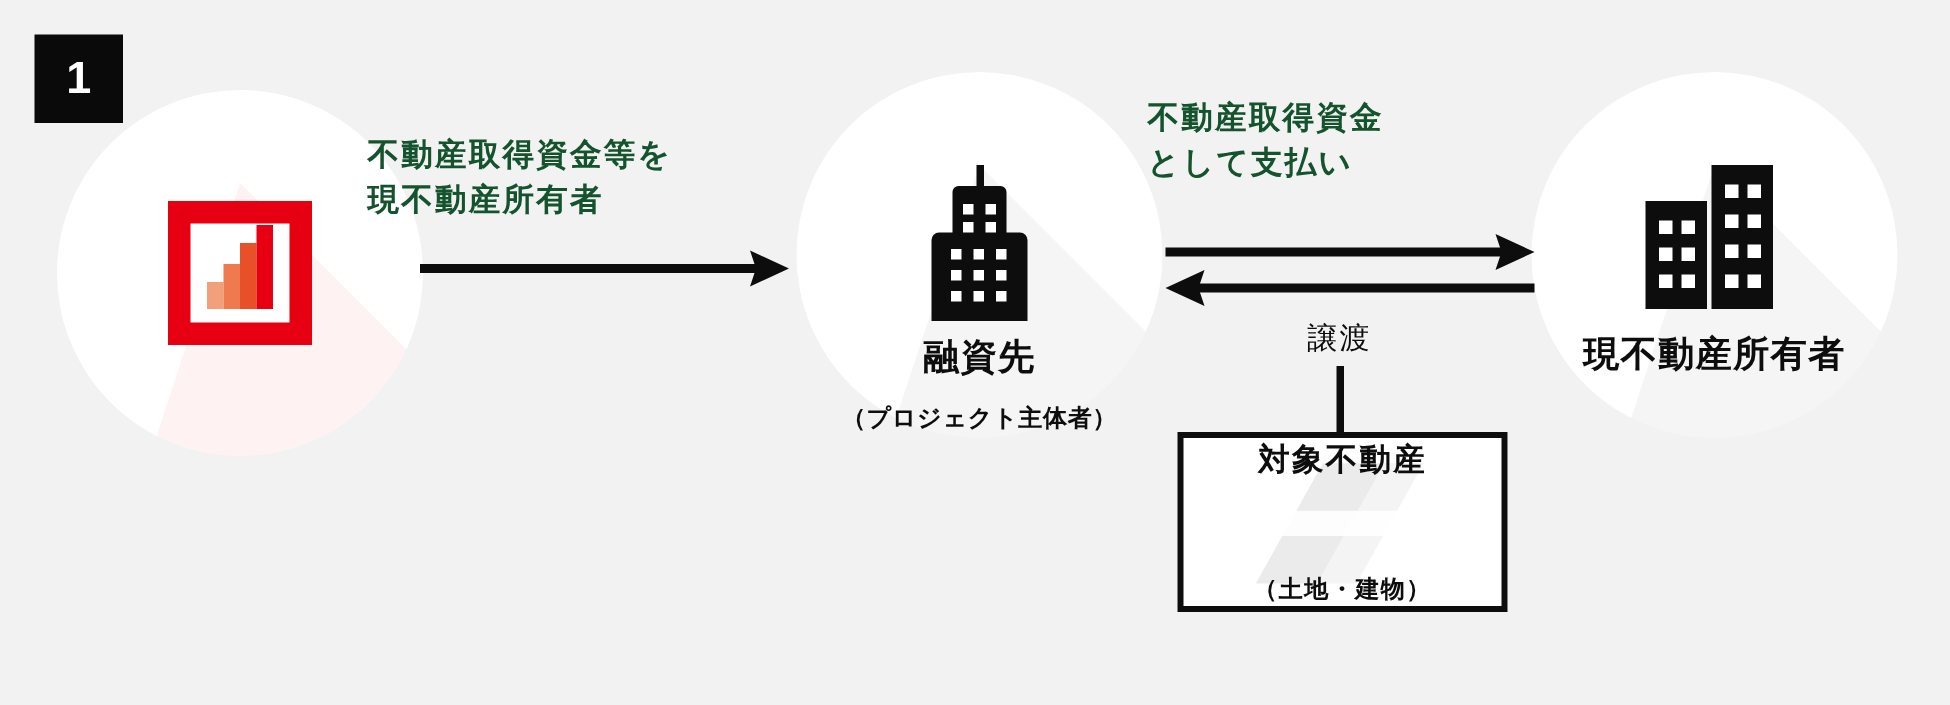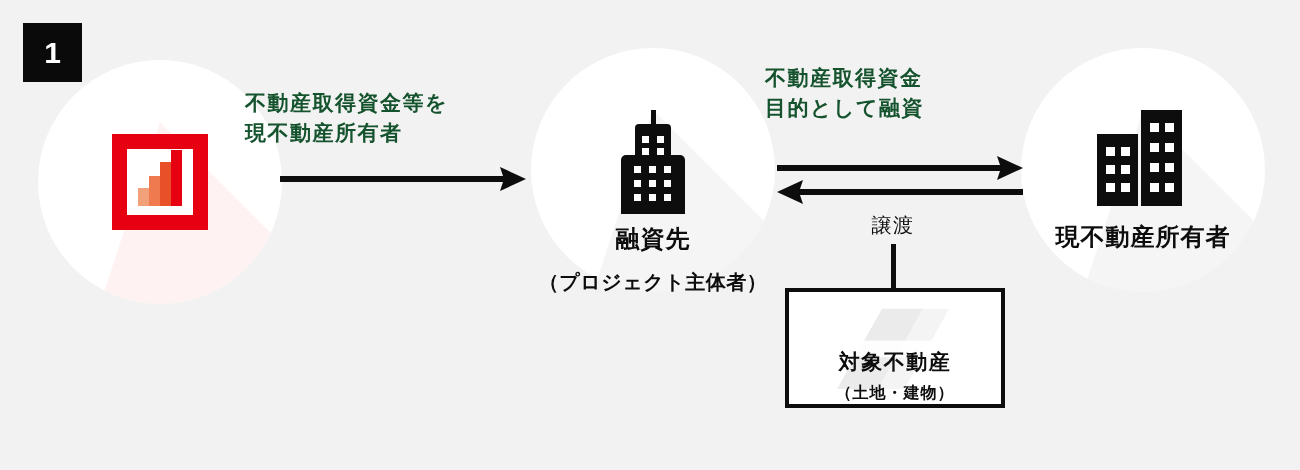--- a/index.html
+++ b/index.html
@@ -76,21 +76,21 @@
     font-weight: bold;
     z-index: 20;
     white-space: nowrap;
   }
   .node-title {
     font-size: 24px;
     letter-spacing: 1px;
     line-height: 1.1;
   }
   .node-sub {
-    font-size: 20px;
+    font-size: 16px;
     font-weight: bold;
     letter-spacing: 0.5px;
     line-height: 1.1;
     margin-top: 9px;
   }
 
   
   .chart-icon {
     position: relative;
     width: 96px;
@@ -194,21 +194,21 @@
     left: 785px;
     top: 288px;
     width: 220px;
     height: 120px;
     background: #ffffff;
     border: 4px solid #0d0d0d;
     box-sizing: border-box;
     display: flex;
     flex-direction: column;
     align-items: center;
-    justify-content: flex-end;
+    justify-content: space-between;
     overflow: hidden;
     z-index: 10;
   }
   .prop-box .watermark {
     position: absolute;
     left: 0; top: 0;
     width: 100%; height: 100%;
     pointer-events: none;
     z-index: 1;
   }
@@ -308,21 +308,21 @@
         <div class="w" style="left:35px; top:84px;"></div>
         <div class="w" style="left:50px; top:84px;"></div>
       </div>
     </div>
   </div>
   <div class="node-label node-title" style="left:493px; top:226px;">融資先</div>
   <div class="node-label node-sub" style="left:493px; top:262px;">（プロジェクト主体者）</div>
 
   <div class="arrow-label" style="left:765px; top:63px; width:270px;">
     <div>不動産取得資金</div>
-    <div>目的として融資</div>
+    <div>として支払い</div>
   </div>
   <div class="arrow" style="left:777px; top:155px; width:246px;">
     <svg width="246" height="26" viewBox="0 0 246 26">
       <line x1="0" y1="13" x2="228" y2="13" stroke="#0d0d0d" stroke-width="6"></line>
       <polygon points="246,13 220,1 224,13 220,25" fill="#0d0d0d"></polygon>
     </svg>
   </div>
   <div class="arrow" style="left:777px; top:179px; width:246px;">
     <svg width="246" height="26" viewBox="0 0 246 26">
       <line x1="18" y1="13" x2="246" y2="13" stroke="#0d0d0d" stroke-width="6"></line>

